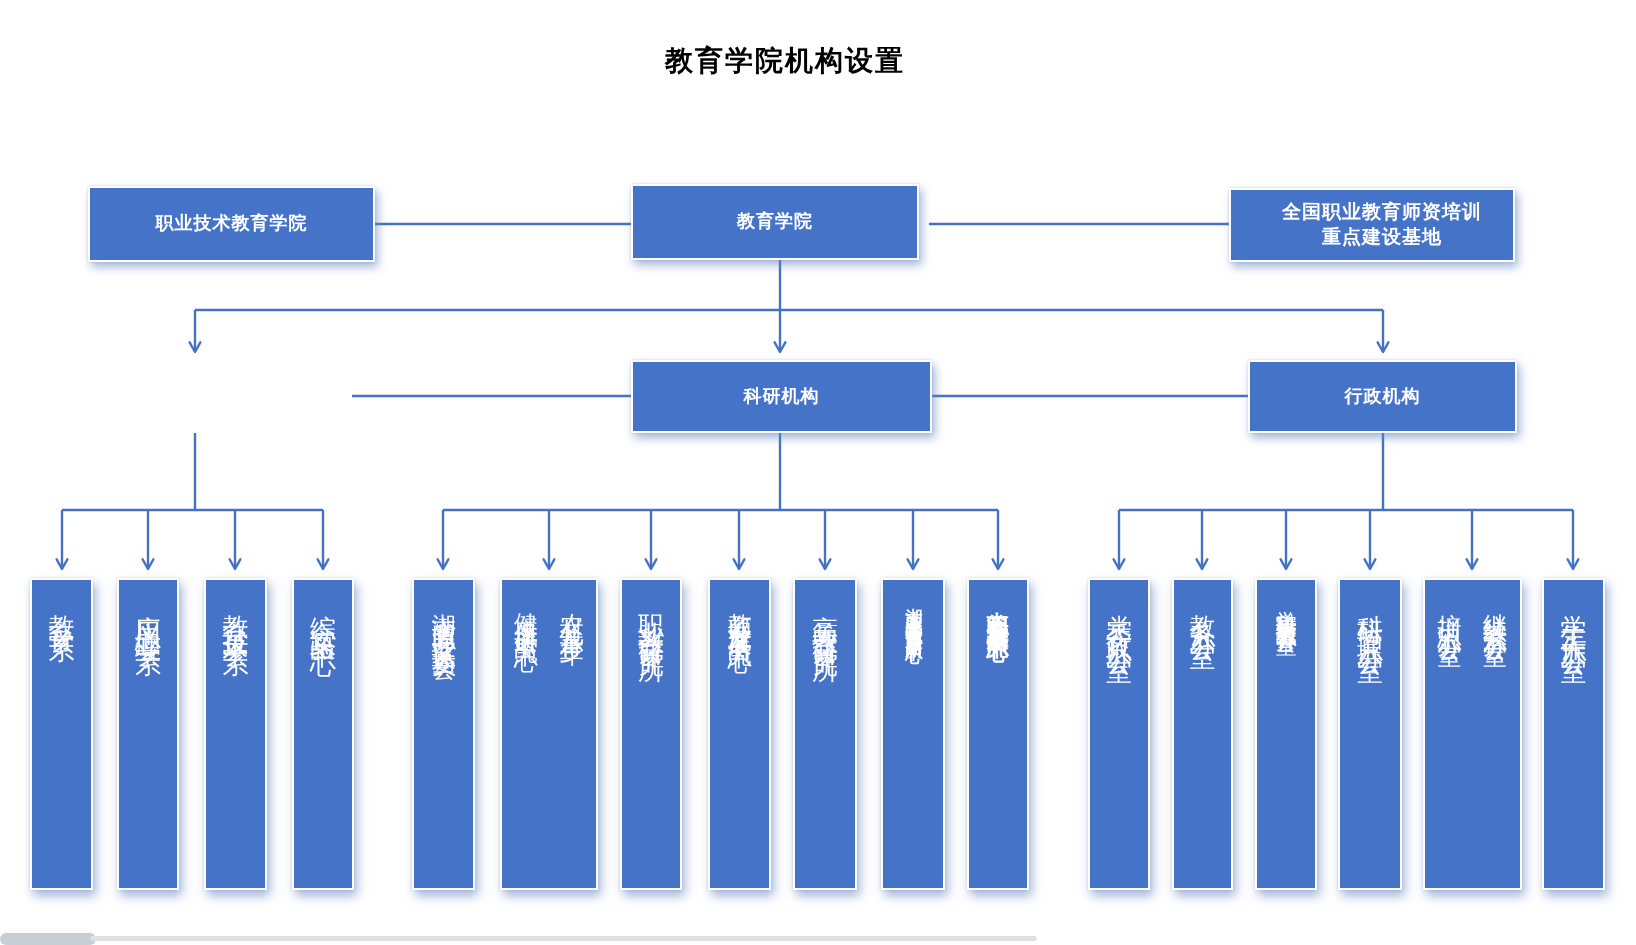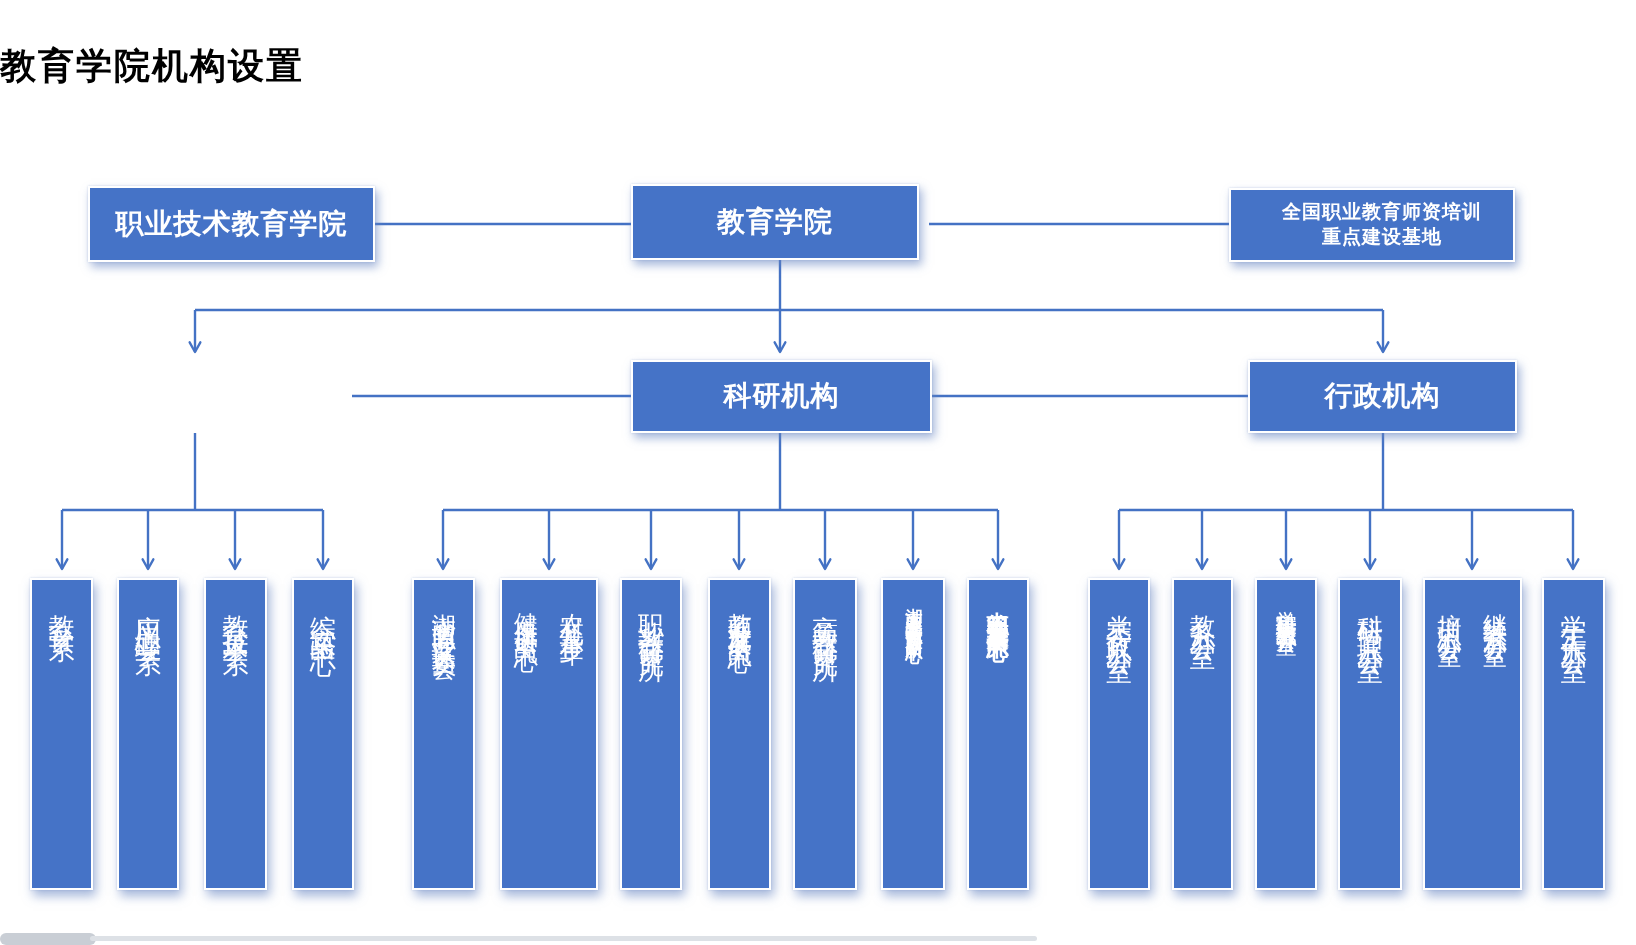--- a/index.html
+++ b/index.html
@@ -1,30 +1,30 @@
 <!DOCTYPE html>
 <html><head>
 <meta charset="utf-8">
 <style>
   html,body{margin:0;padding:0;background:#fff;}
   .stage{
     position:relative;width:1636px;height:945px;background:#ffffff;overflow:hidden;
     font-family:"Liberation Sans","DejaVu Sans",sans-serif;
   }
   .title{
-    position:absolute;left:0;top:42px;width:1570px;text-align:left;
-    font-size:36px;font-weight:bold;color:#000;letter-spacing:2px;
+    position:absolute;left:0;top:42px;width:1570px;text-align:center;
+    font-size:28px;font-weight:bold;color:#000;letter-spacing:2px;
   }
   
   .hbox{
     position:absolute;box-sizing:border-box;
     background:#4573C7;border:2px solid #ffffff;
     box-shadow:3px 5px 9px rgba(104,134,194,.6),0 0 2px rgba(120,150,200,.35);
     display:flex;align-items:center;justify-content:center;
-    color:#fff;font-weight:bold;font-size:28px;letter-spacing:1px;
+    color:#fff;font-weight:bold;font-size:18px;letter-spacing:1px;
     text-align:center;line-height:1.3;white-space:pre-line;
   }
   .hbox.small{font-size:19px;}
   
   .vbox{
     position:absolute;top:578px;height:312px;box-sizing:border-box;
     background:#4573C7;border:2px solid #ffffff;
     box-shadow:3px 6px 10px rgba(104,134,194,.6),0 0 2px rgba(120,150,200,.35);
     display:flex;justify-content:center;align-items:flex-start;
     padding-top:14px;

